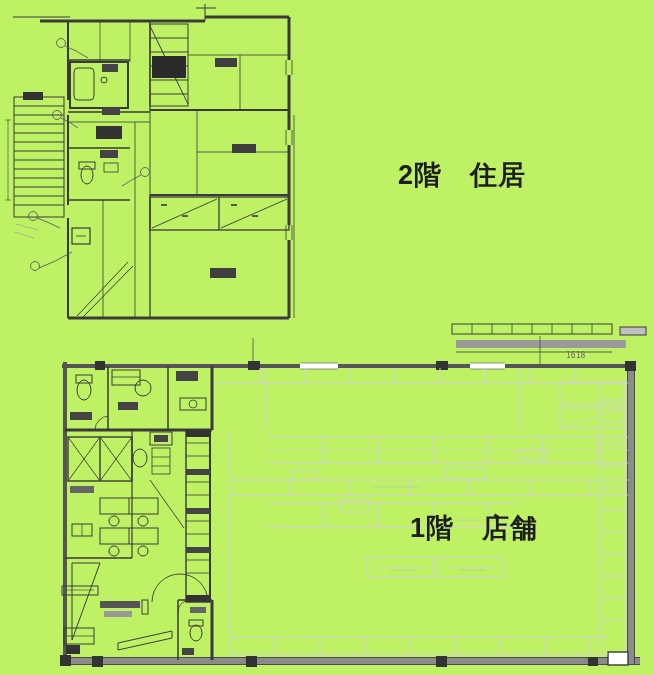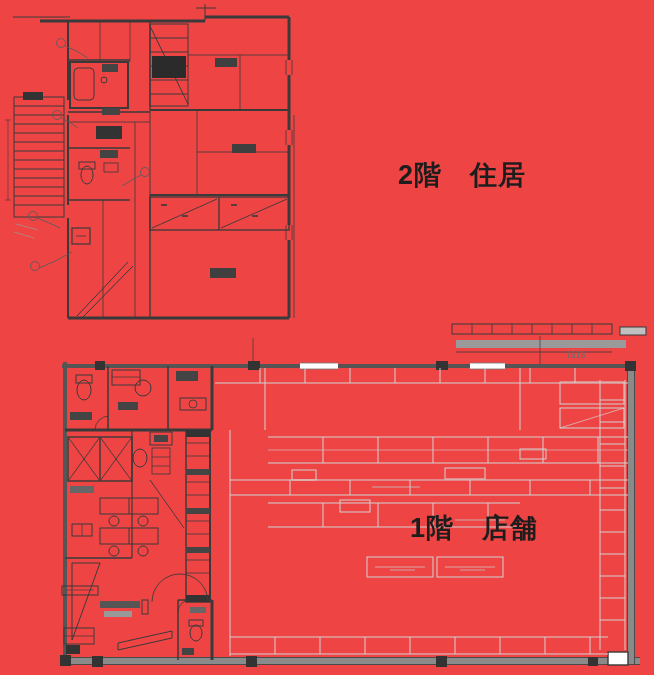--- a/index.html
+++ b/index.html
@@ -1,17 +1,17 @@
 <!DOCTYPE html>
 <html><head>
 <meta charset="utf-8">
 <style>
   html,body{margin:0;padding:0;background:#ffffff;}
   body{font-family:"Liberation Sans","DejaVu Sans",sans-serif;}
-  #stage{position:relative;width:654px;height:675px;background:#ef4444;overflow:hidden;}
+  #stage{position:relative;width:654px;height:675px;background:#bef264;overflow:hidden;}
   svg{position:absolute;left:0;top:0;}
   .floor-label{font-family:"Liberation Sans","DejaVu Sans",sans-serif;font-weight:bold;fill:#1d1d1d;}
   .dim-label{font-family:"DejaVu Sans Mono",monospace;fill:#6a6a6a;}
   .ink{stroke:#3a3a3a;fill:none;}
   .thin{stroke:#5a5a5a;fill:none;}
   .store{stroke:#d2d2d2;fill:none;}
 </style>
 </head>
 <body>
 

